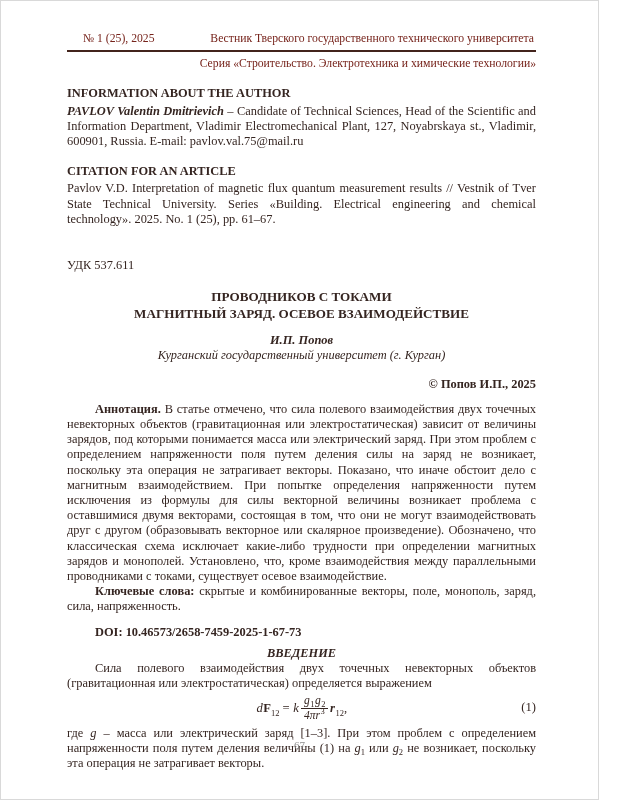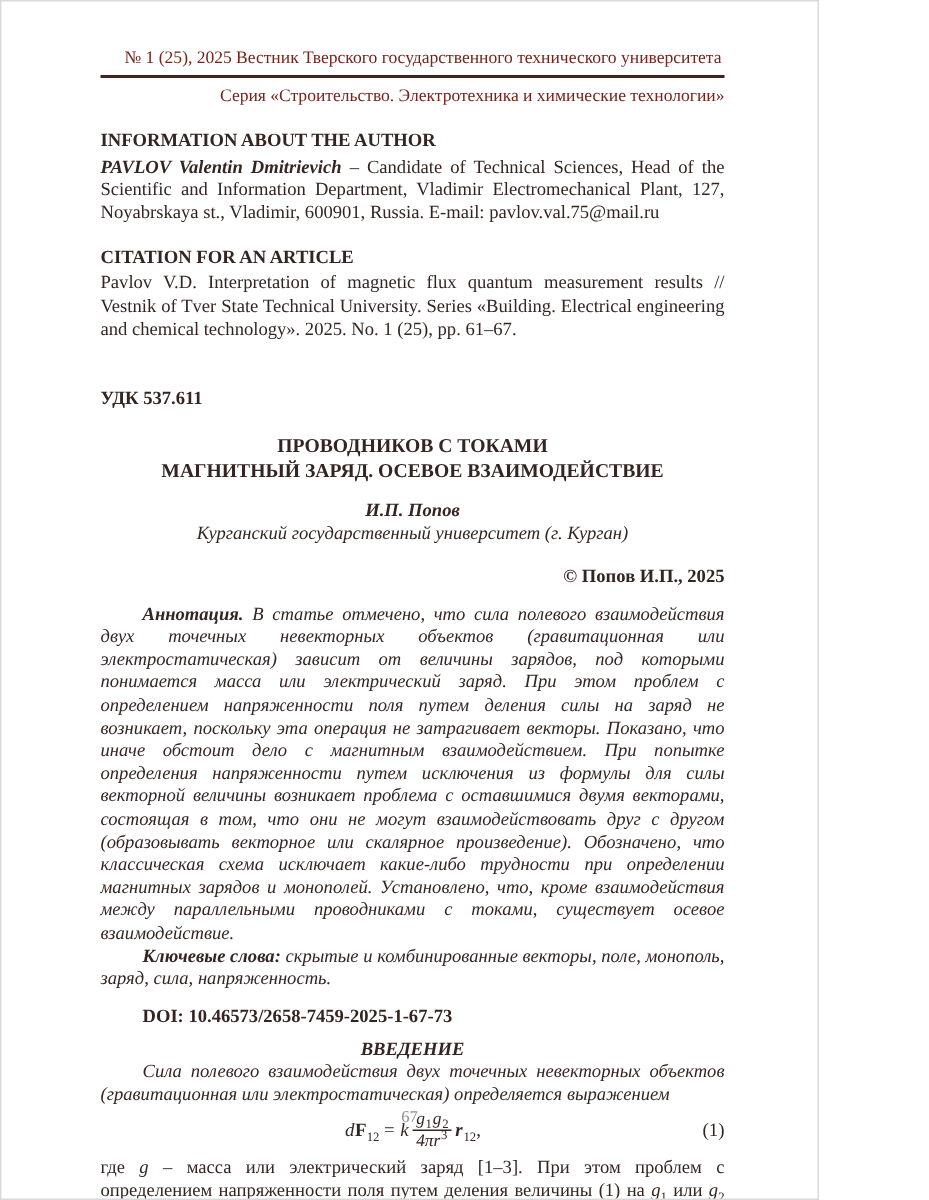--- a/index.html
+++ b/index.html
@@ -1,18 +1,18 @@
 <!DOCTYPE html>
 <html lang="ru"><head>
 <meta charset="utf-8">
 <style>
   html,body { margin:0; padding:0; background:#ffffff; }
   .page {
     position: relative;
-    width: 546px;
+    width: 599px;
     height: 800px;
     box-sizing: border-box;
     background: #ffffff;
     border: 1px solid #d9d9d9;
     padding: 30px 62px 4px 66px;
     font-family: "Liberation Serif", "DejaVu Serif", serif;
     font-size: 12.4px;
     line-height: 15.2px;
     color: #352521;
     overflow: hidden;
@@ -31,24 +31,24 @@
     font-size: 11.7px;
     color: #76231b;
     margin-top: 4px;
   }
   .heading-en {
     font-weight: bold;
     margin-top: 15px;
     margin-bottom: 2px;
   }
   .para { text-align: justify; }
-  .para.indent { text-indent: 28px; font-style: italic; }
+  .para.indent { text-indent: 28px; }
   .lead-bi { font-weight: bold; font-style: italic; }
   .lead-b  { font-weight: bold; }
-  .udk { font-weight: bold; margin-top: 31px; }
+  .udk { font-weight: normal; margin-top: 31px; }
   .article-title {
     text-align: center;
     font-weight: bold;
     font-size: 13.1px;
     line-height: 16.5px;
     margin-top: 16px;
   }
   .author-name {
     text-align: center;
     font-weight: bold;

